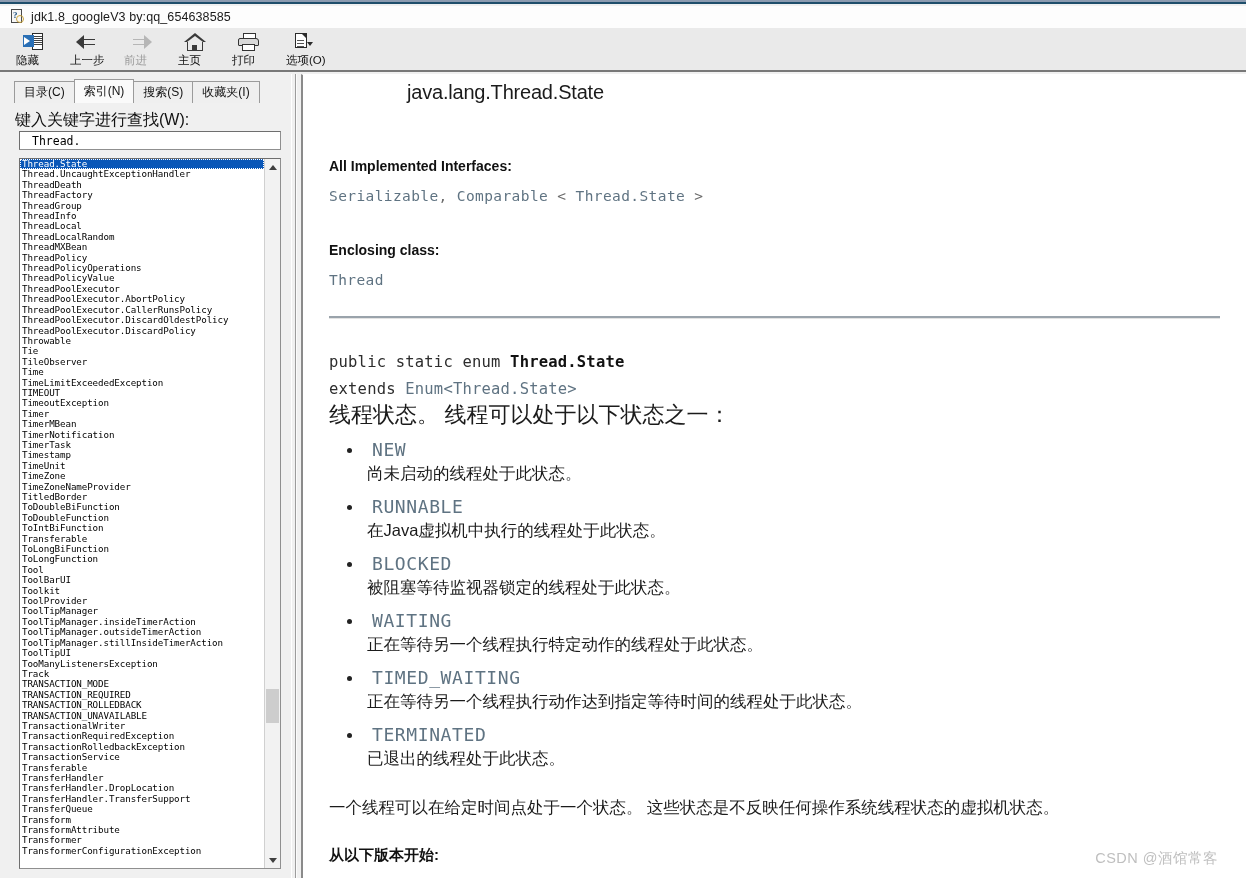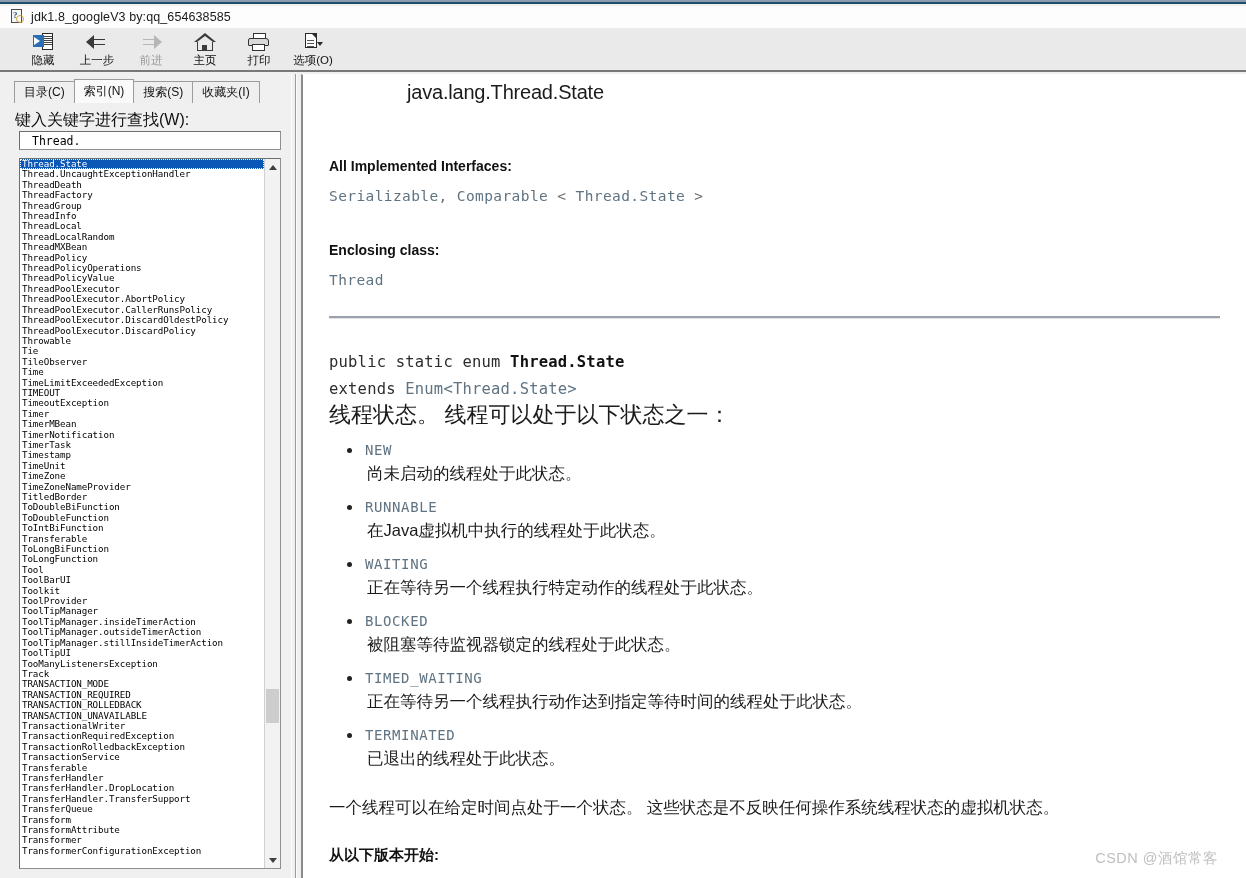--- a/index.html
+++ b/index.html
@@ -73,21 +73,21 @@
     width: 1246px; height: 44px;
     background: #eaeaea;
     border-bottom: 2px solid #787878;
     display: flex;
     align-items: flex-start;
     padding-left: 16px;
   }
   .tbtn {
     width: 54px; height: 42px;
     display: flex; flex-direction: column;
-    align-items: center; justify-content: flex-start;
+    justify-content: flex-start;
     padding-top: 3px;
     cursor: default;
     user-select: none;
     position: relative;
   }
   .tbtn .glyph {
     height: 21px; width: 34px;
     position: relative;
     display: flex; align-items: center; justify-content: center;
   }
@@ -443,24 +443,25 @@
   ul.states > li::before {
     content: "";
     position: absolute;
     left: -18px; top: 9px;
     width: 5px; height: 5px;
     border-radius: 50%;
     background: #222;
   }
   .st-name {
     font-family: "DejaVu Sans Mono", monospace;
-    font-size: 14px;
+    font-size: 18px;
     color: #5f7382;
     letter-spacing: 0.6px;
     line-height: 22px;
+    margin-left: 7px;
   }
   .st-desc {
     font-family: Liberation Sans, sans-serif;
     font-size: 16.5px;
     color: #1b1b1b;
     line-height: 25px;
     padding-left: 2px;
     white-space: nowrap;
   }
 
@@ -705,26 +706,26 @@
       <ul class="states" id="states-list">
           <li>
             <div class="st-name">NEW</div>
             <div class="st-desc">尚未启动的线程处于此状态。</div>
           </li>
           <li>
             <div class="st-name">RUNNABLE</div>
             <div class="st-desc">在Java虚拟机中执行的线程处于此状态。</div>
           </li>
           <li>
+            <div class="st-name">BLOCKED</div>
+            <div class="st-desc">被阻塞等待监视器锁定的线程处于此状态。</div>
+          </li>
+          <li>
             <div class="st-name">WAITING</div>
             <div class="st-desc">正在等待另一个线程执行特定动作的线程处于此状态。</div>
-          </li>
-          <li>
-            <div class="st-name">BLOCKED</div>
-            <div class="st-desc">被阻塞等待监视器锁定的线程处于此状态。</div>
           </li>
           <li>
             <div class="st-name">TIMED_WAITING</div>
             <div class="st-desc">正在等待另一个线程执行动作达到指定等待时间的线程处于此状态。</div>
           </li>
           <li>
             <div class="st-name">TERMINATED</div>
             <div class="st-desc">已退出的线程处于此状态。</div>
           </li>
         </ul>

